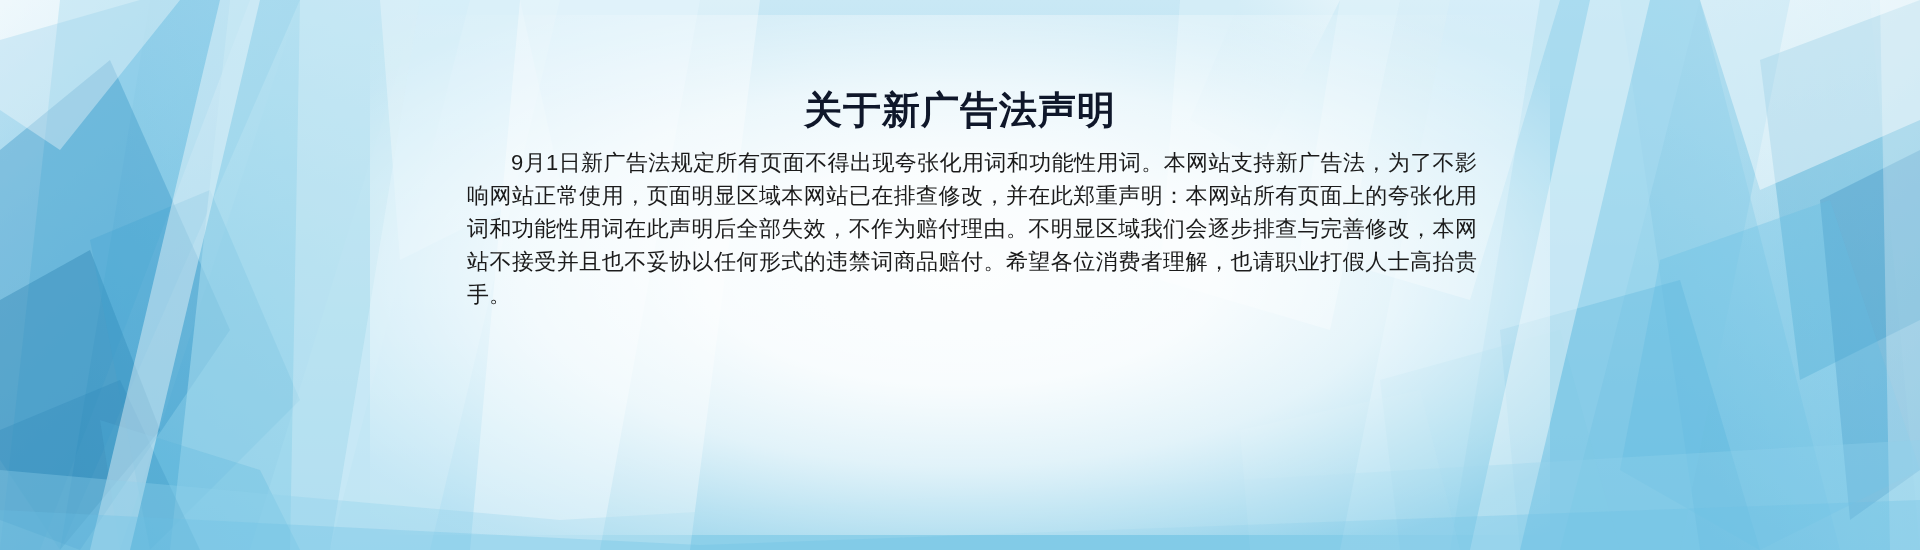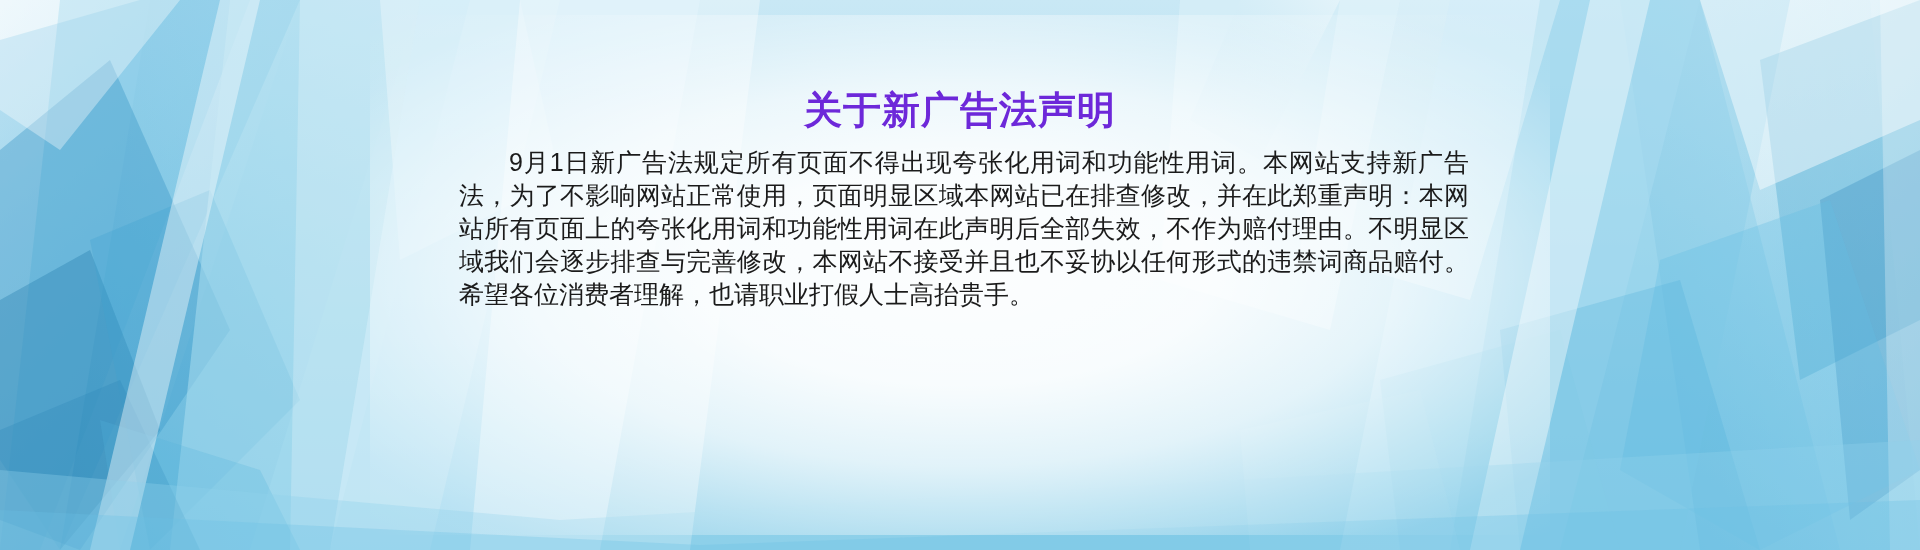--- a/index.html
+++ b/index.html
@@ -58,32 +58,32 @@
     height: 100%;
   }
   .page-title {
     position: absolute;
     top: 88px;
     left: 0;
     width: 100%;
     text-align: center;
     font-size: 38px;
     font-weight: bold;
-    color: #6d28d9;
+    color: #0f172a;
     letter-spacing: 1px;
     line-height: 1.2;
     white-space: nowrap;
   }
   .body-block {
     position: absolute;
     top: 146px;
-    left: 4px;
+    left: 12px;
     width: 1010px;
     color: #1b1b1b;
-    font-size: 25px;
+    font-size: 22px;
     line-height: 33px;
     text-align: justify;
     text-justify: inter-ideograph;
   }
   .para {
     margin: 0;
   }
   .para.indent {
     text-indent: 2em;
   }

